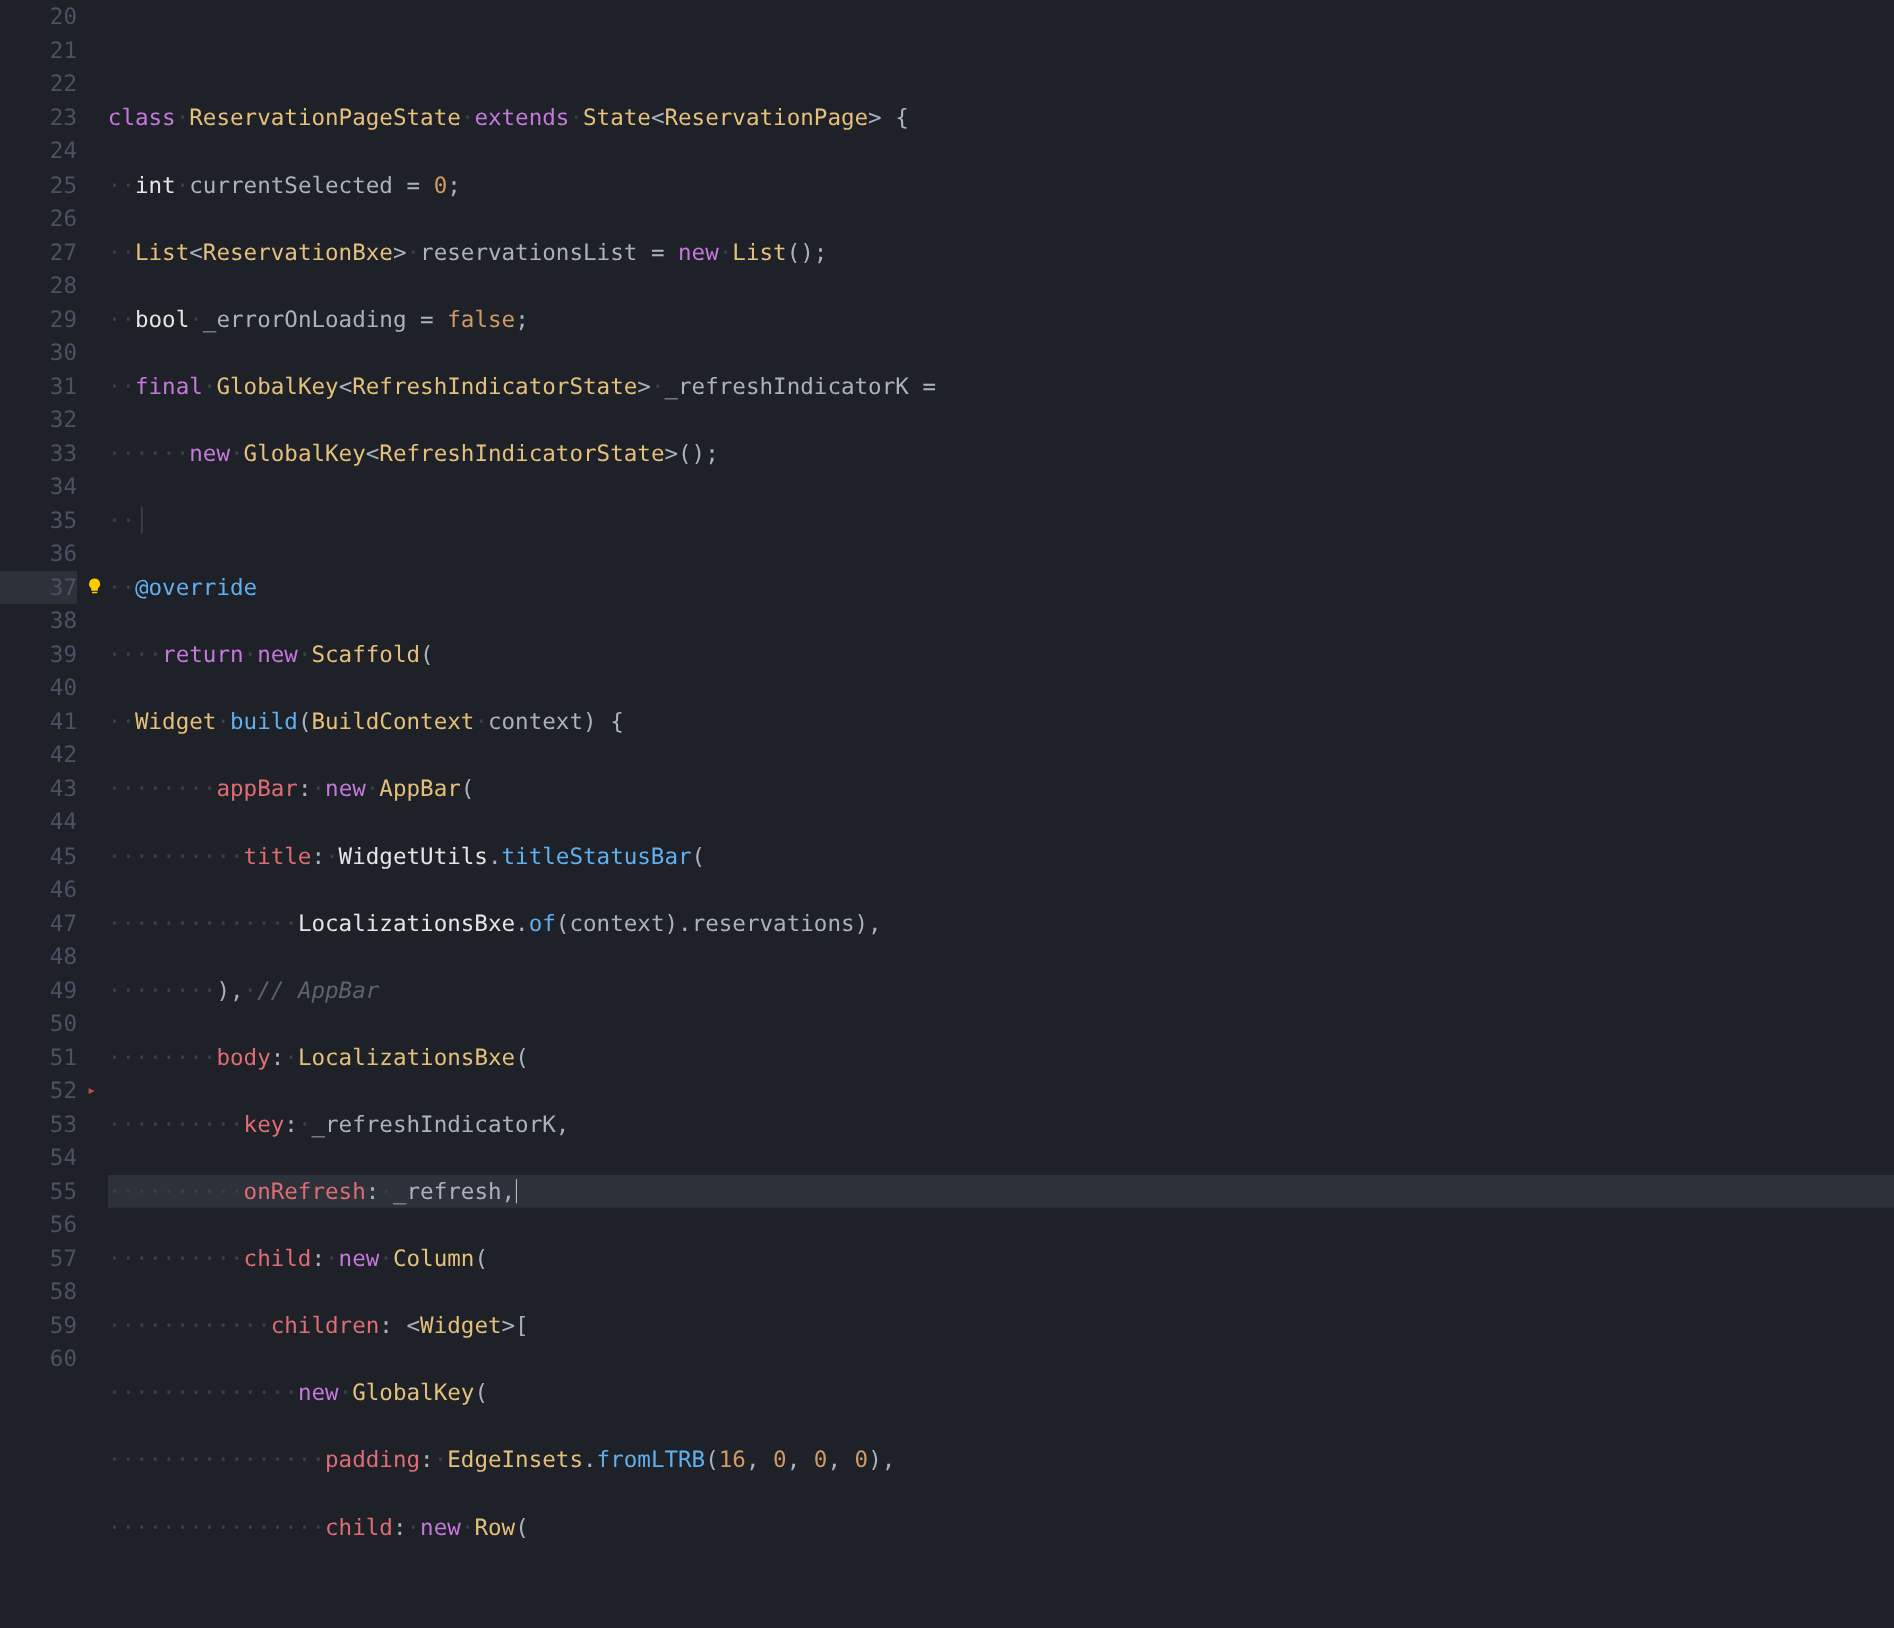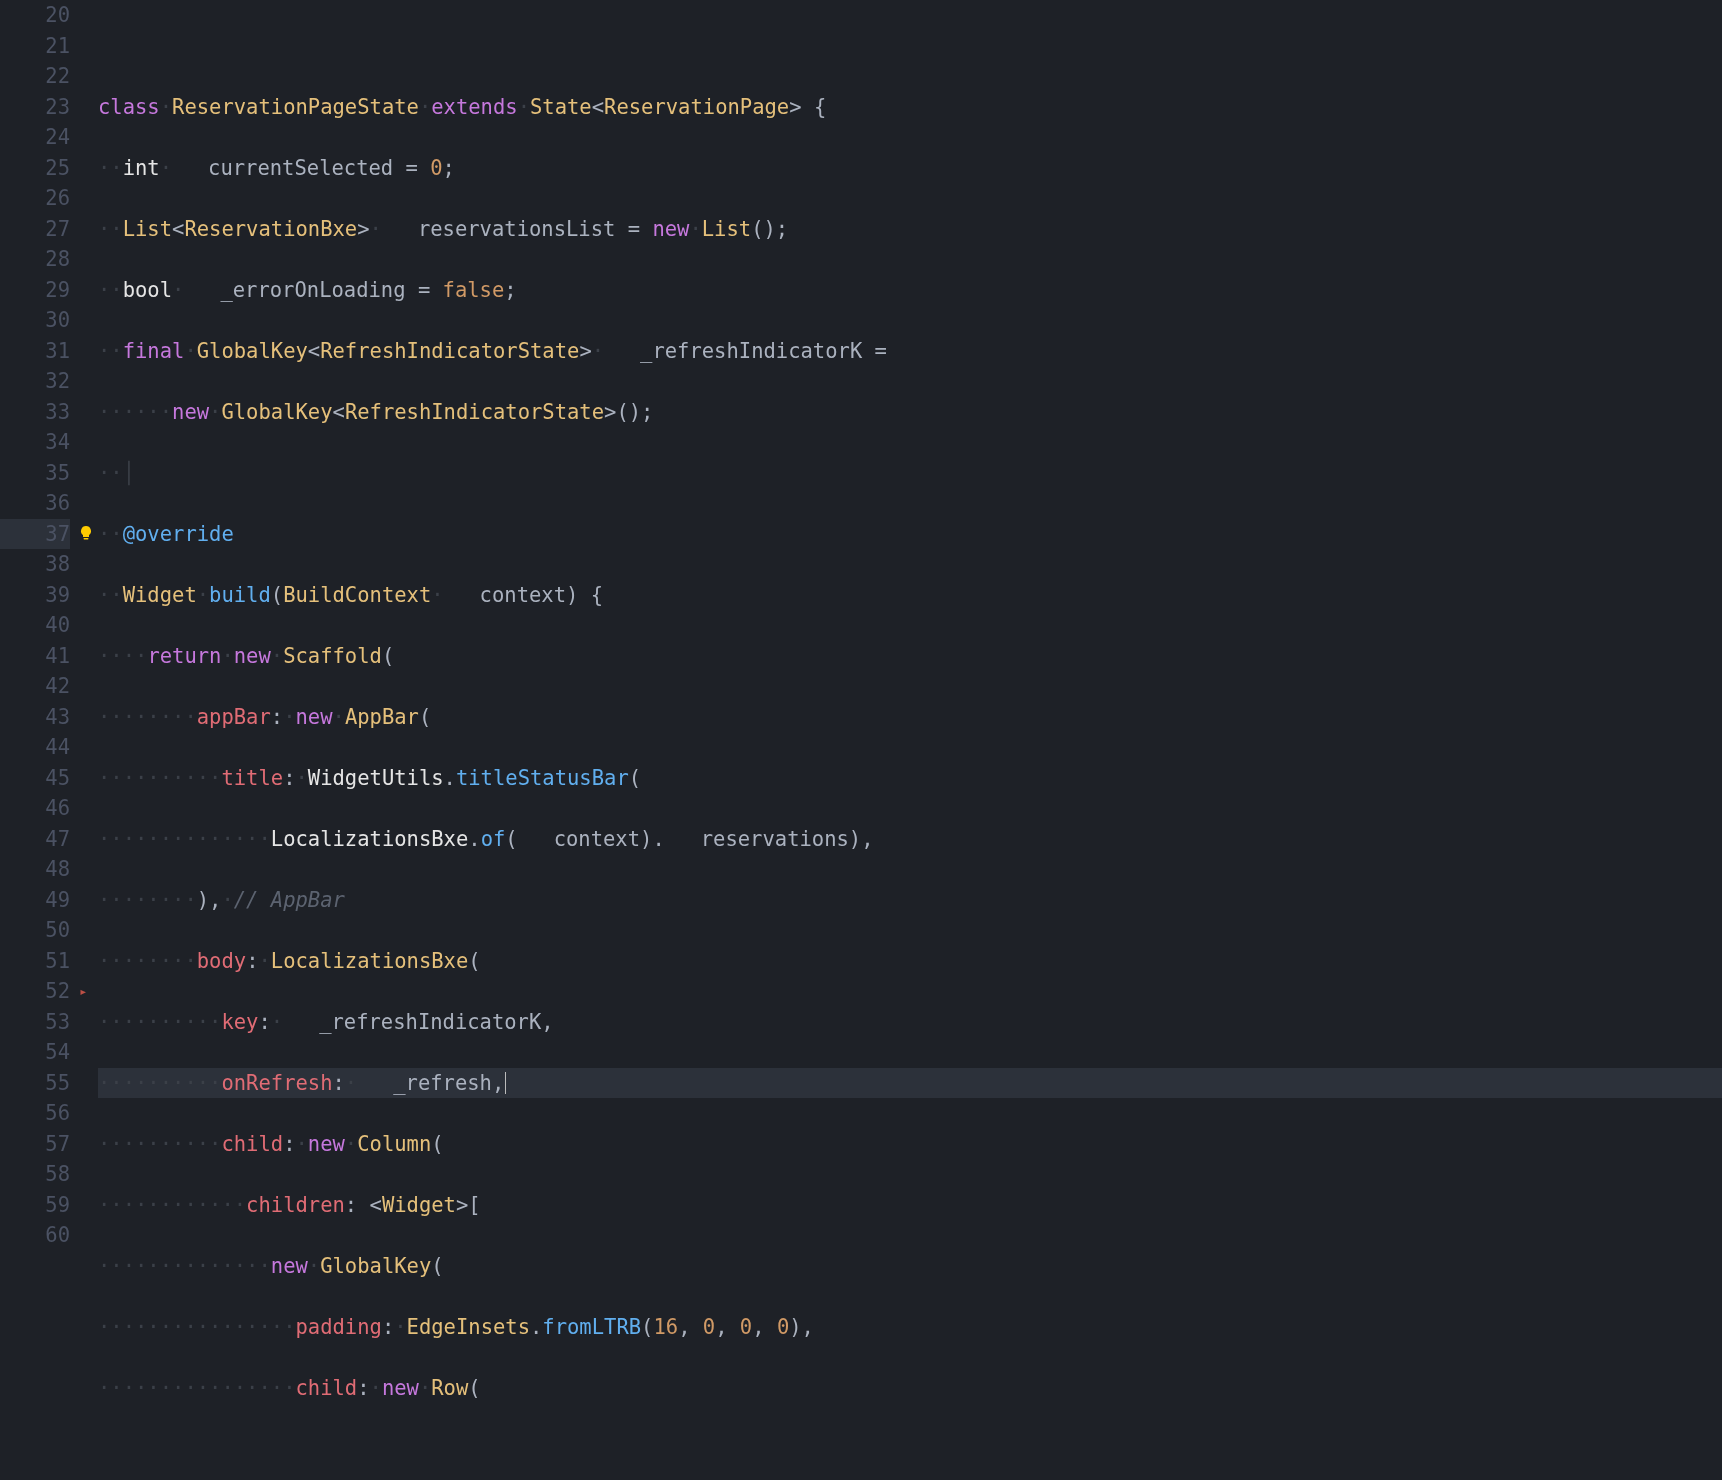--- a/index.html
+++ b/index.html
@@ -14,21 +14,21 @@
   
   .kw{color:#c678dd;}      
   .typ{color:#e5c07b;}     
   .typc{color:#e5e5e5;}    
   .fn{color:#61afef;}
   .num{color:#d19a66;}
   .cst{color:#d19a66;text-align:right;}     
   .prop{color:#e06c75;}
   .cmt{color:#5c6370;font-style:italic;}
   .ann{color:#61afef;text-align:center;}     
-  .id{color:#abb2bf;margin-left:36px;}     
+  .id{color:#abb2bf;}     
   .guide{color:#3b4048;}
   .gmark{position:absolute;left:1px;color:#be5046;font-size:14px;}
   .dot{color:#3b4048;}
 </style>
 </head>
 <body>
 
 <div class="editor">
   <div class="gutter">
     <div class="line">20</div>
@@ -128,22 +128,22 @@
   <div class="code">
 <div class="line"> </div>
 <div class="line"><span class="kw">class</span><span class="dot">·</span><span class="typ">ReservationPageState</span><span class="dot">·</span><span class="kw">extends</span><span class="dot">·</span><span class="typ">State</span>&lt;<span class="typ">ReservationPage</span>&gt; {</div>
 <div class="line"><span class="dot">··</span><span class="typc">int</span><span class="dot">·</span><span class="id">currentSelected</span><span> = </span><span class="num">0</span><span>;</span></div>
 <div class="line"><span class="dot">··</span><span class="typ">List</span>&lt;<span class="typ">ReservationBxe</span>&gt;<span class="dot">·</span><span class="id">reservationsList</span><span> = </span><span class="kw">new</span><span class="dot">·</span><span class="typ">List</span>()<span>;</span></div>
 <div class="line"><span class="dot">··</span><span class="typc">bool</span><span class="dot">·</span><span class="id">_errorOnLoading</span><span> = </span><span class="cst">false</span><span>;</span></div>
 <div class="line"><span class="dot">··</span><span class="kw">final</span><span class="dot">·</span><span class="typ">GlobalKey</span>&lt;<span class="typ">RefreshIndicatorState</span>&gt;<span class="dot">·</span><span class="id">_refreshIndicatorK</span> =</div>
 <div class="line"><span class="dot">······</span><span class="kw">new</span><span class="dot">·</span><span class="typ">GlobalKey</span>&lt;<span class="typ">RefreshIndicatorState</span>&gt;()<span>;</span></div>
 <div class="line"><span class="dot">··</span><span class="guide">│</span></div>
 <div class="line"><span class="dot">··</span><span class="ann">@override</span></div>
+<div class="line"><span class="dot">····</span><span class="kw">return</span><span class="dot">·</span><span class="kw">new</span><span class="dot">·</span><span class="typ">Scaffold</span>(</div>
 <div class="line"><span class="dot">··</span><span class="typ">Widget</span><span class="dot">·</span><span class="fn">build</span>(<span class="typ">BuildContext</span><span class="dot">·</span><span class="id">context</span>) {</div>
-<div class="line"><span class="dot">····</span><span class="kw">return</span><span class="dot">·</span><span class="kw">new</span><span class="dot">·</span><span class="typ">Scaffold</span>(</div>
 <div class="line"><span class="dot">········</span><span class="prop">appBar</span>:<span class="dot">·</span><span class="kw">new</span><span class="dot">·</span><span class="typ">AppBar</span>(</div>
 <div class="line"><span class="dot">··········</span><span class="prop">title</span>:<span class="dot">·</span><span class="typc">WidgetUtils</span>.<span class="fn">titleStatusBar</span>(</div>
 <div class="line"><span class="dot">··············</span><span class="typc">LocalizationsBxe</span>.<span class="fn">of</span>(<span class="id">context</span>).<span class="id">reservations</span>),</div>
 <div class="line"><span class="dot">········</span>),<span class="dot">·</span><span class="cmt">// AppBar</span></div>
 <div class="line"><span class="dot">········</span><span class="prop">body</span>:<span class="dot">·</span><span class="typ">LocalizationsBxe</span>(</div>
 <div class="line"><span class="dot">··········</span><span class="prop">key</span>:<span class="dot">·</span><span class="id">_refreshIndicatorK</span>,</div>
 <div class="line hl"><span class="dot">··········</span><span class="prop">onRefresh</span>:<span class="dot">·</span><span class="id">_refresh</span>,<span class="cursor"></span></div>
 <div class="line"><span class="dot">··········</span><span class="prop">child</span>:<span class="dot">·</span><span class="kw">new</span><span class="dot">·</span><span class="typ">Column</span>(</div>
 <div class="line"><span class="dot">············</span><span class="prop">children</span>: &lt;<span class="typ">Widget</span>&gt;[</div>
 <div class="line"><span class="dot">··············</span><span class="kw">new</span><span class="dot">·</span><span class="typ">GlobalKey</span>(</div>

